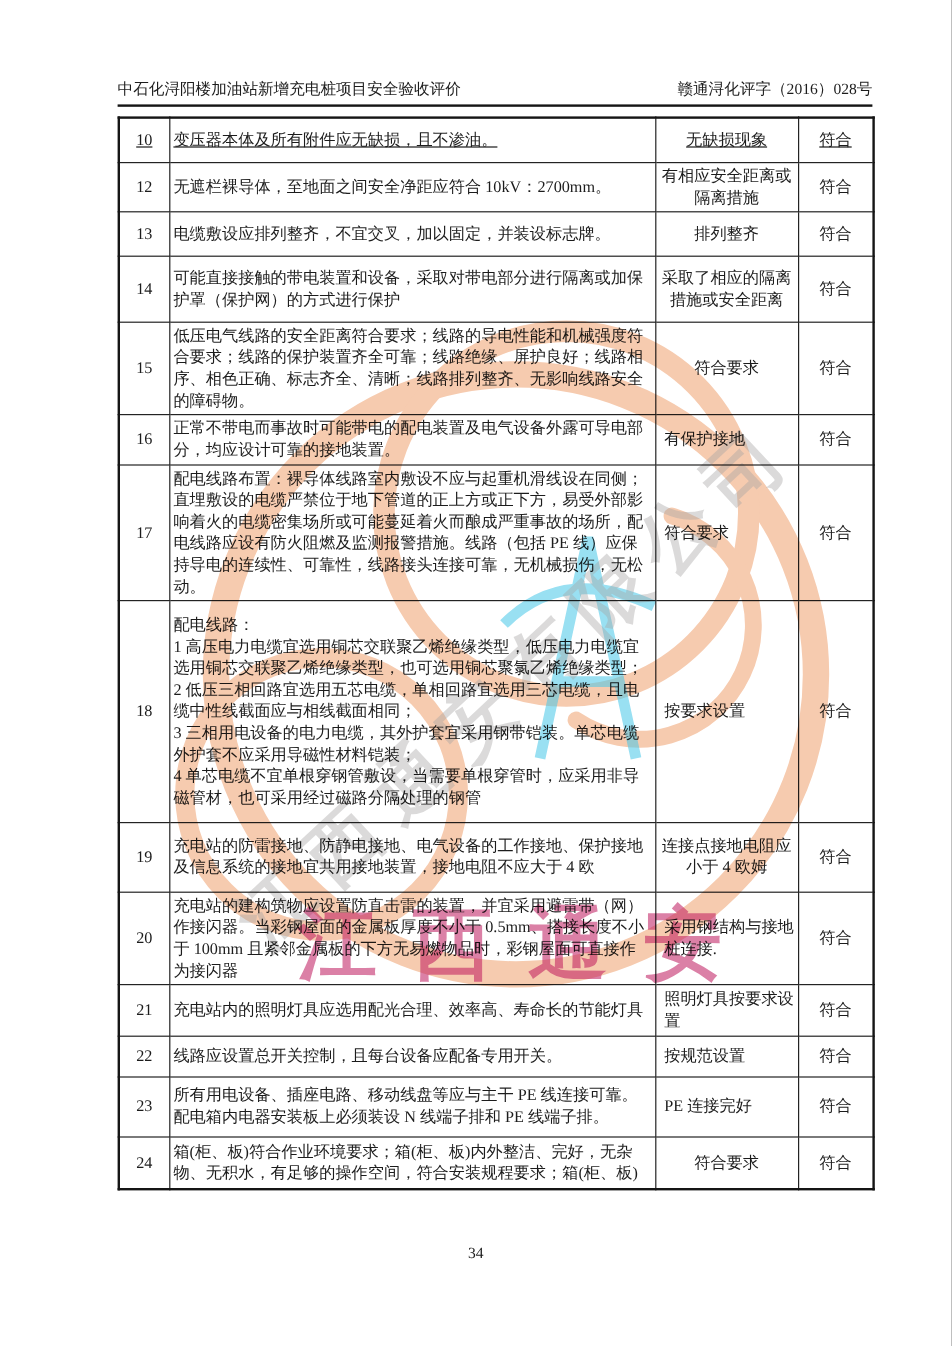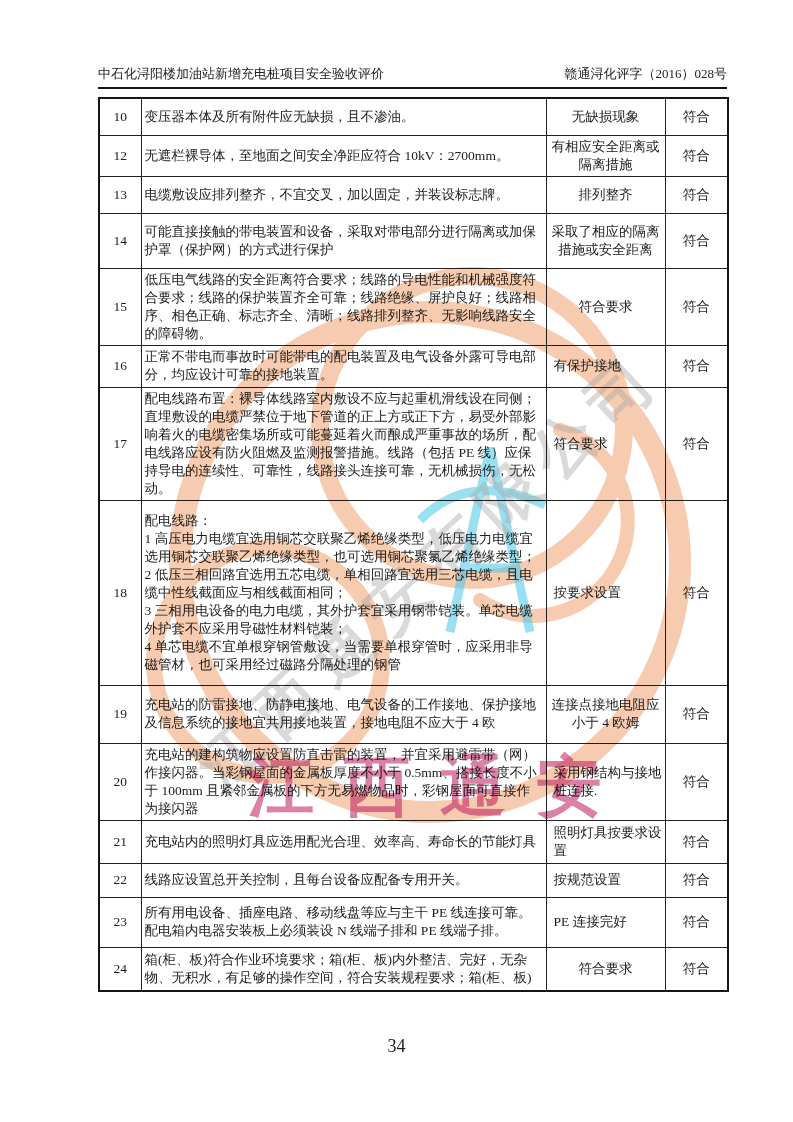--- a/index.html
+++ b/index.html
@@ -31,21 +31,21 @@
   }
   td.num{text-align:center;font-size:13px;}
   td.desc{text-align:left;white-space:pre-line;padding-left:6px;padding-right:3px;}
   td.result{padding-left:4px;padding-right:4px;}
   td.result.center{text-align:center;}
   td.result.left{text-align:left;padding-left:7px;}
   td.concl{text-align:center;}
   
   .footer{
     position:absolute;left:0;top:1036px;width:100%;
-    text-align:center;font-size:18px;
+    text-align:center;font-size:13px;
   }
   
   .watermark{
     position:absolute;inset:0;pointer-events:none;
     mix-blend-mode:multiply;
   }
   .wm-red-text{
     position:absolute;left:248px;top:742px;
     font-size:66px;font-weight:bold;letter-spacing:30px;
     opacity:.55;white-space:nowrap;
@@ -74,21 +74,21 @@
 
   <div class="table-wrap">
     <table class="review">
       <colgroup>
         <col style="width:42px">
         <col style="width:405px">
         <col style="width:119px">
         <col style="width:63px">
       </colgroup>
       <tbody>
-          <tr style="height: 37px;">
+          <tr style="height: 37px; text-decoration: underline;">
             <td class="num">10</td>
             <td class="desc">变压器本体及所有附件应无缺损，且不渗油。</td>
             <td class="result center">无缺损现象</td>
             <td class="concl">符合</td>
           </tr>
           <tr style="height: 40px; margin-top: 23px;">
             <td class="num">12</td>
             <td class="desc">无遮栏裸导体，至地面之间安全净距应符合 10kV：2700mm。</td>
             <td class="result center">有相应安全距离或隔离措施</td>
             <td class="concl">符合</td>

